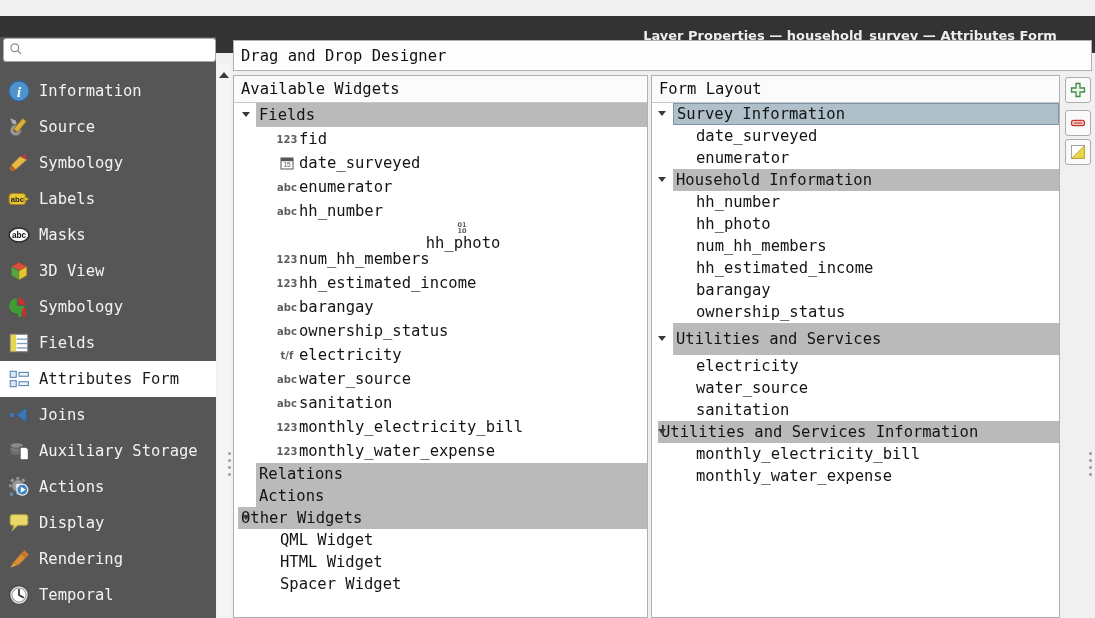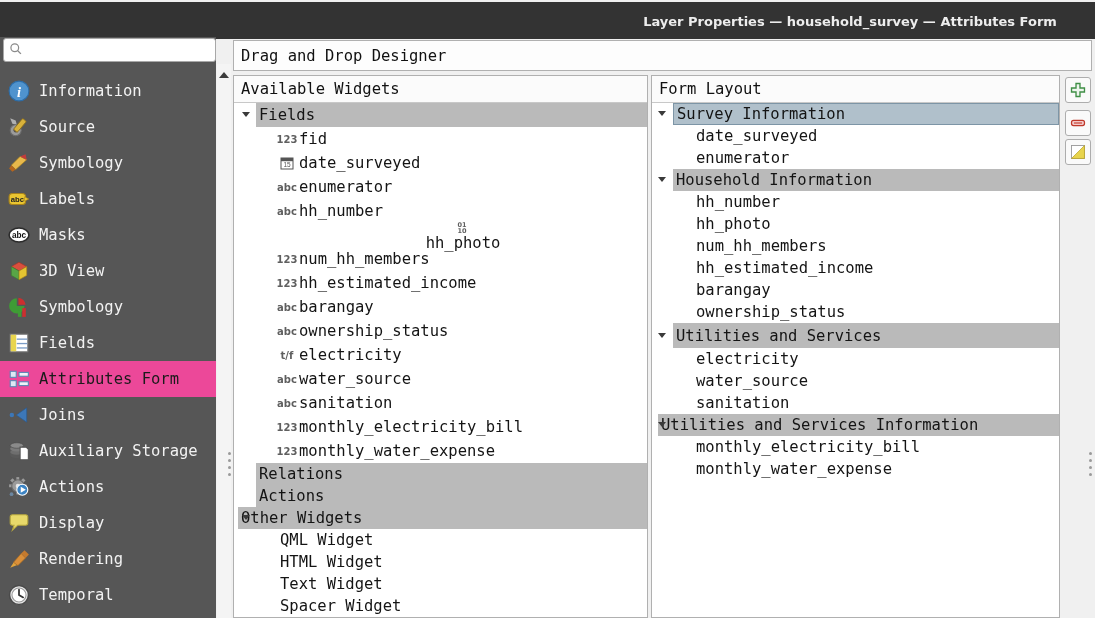--- a/index.html
+++ b/index.html
@@ -1,26 +1,26 @@
 <!DOCTYPE html>
 <html><head>
 <meta charset="utf-8">
 <style>
   html,body{margin:0;padding:0;background:#d8d8d8;}
   .window{position:relative;width:1095px;height:618px;background:#f0f0f0;overflow:hidden;
           font-family:"DejaVu Sans Mono",monospace;-webkit-font-smoothing:antialiased;}
   
-  .titlebar{position:absolute;left:0;top:2px;width:1095px;height:37px;background:#333333;}
+  .titlebar{position:absolute;left:0;top:16px;width:1095px;height:37px;background:#333333;}
   .titlebar .title{position:absolute;left:850px;top:50%;transform:translate(-50%,-50%);
           color:#ededed;font-family:"DejaVu Sans",sans-serif;font-size:13px;font-weight:bold;white-space:nowrap;}
   
   .sidebar{position:absolute;left:0;top:37px;width:216px;height:581px;background:#565656;}
   .sidebar-list{position:absolute;left:0;top:36px;right:0;}
   .side-item{height:36px;display:flex;align-items:center;color:#f2f2f2;font-size:15.5px;cursor:default;}
-  .side-item.selected{background:#ec4899;color:#1b1b1b;}
+  .side-item.selected{background:#ffffff;color:#1b1b1b;}
   .sicon{width:22px;height:22px;margin:0 9px 0 8px;flex:none;display:flex;align-items:center;justify-content:center;}
   .sicon svg{width:22px;height:22px;}
   
   .searchbox{position:absolute;left:3px;top:38px;width:213px;height:24px;background:#ffffff;
           border:1px solid #a8a8a8;border-radius:3px;display:flex;align-items:center;box-sizing:border-box;}
   .searchbox svg{width:14px;height:14px;margin:0 4px 0 5px;flex:none;}
   .searchbox input{border:none;outline:none;flex:1;min-width:0;background:transparent;
           font:13px "DejaVu Sans Mono",monospace;color:#222;}
   
   .side-scroll{position:absolute;left:217px;top:64px;width:14px;bottom:0;background:#f4f4f4;}
@@ -394,25 +394,20 @@
             <span class="wlabel">QML Widget</span>
           </div>
         </div>
         <div class="row" style="height: 22px;">
           <div class="band" style="margin-left: 44px;">
             <span class="wlabel">HTML Widget</span>
           </div>
         </div>
         <div class="row" style="height: 22px;">
           <div class="band" style="margin-left: 44px;">
-            <span class="wlabel">Text Widget</span>
-          </div>
-        </div>
-        <div class="row" style="height: 22px;">
-          <div class="band" style="margin-left: 44px;">
             <span class="wlabel">Spacer Widget</span>
           </div>
         </div>
       </div>
   </div>
 
   <div class="panel panel-form">
     <div class="panel-header">Form Layout</div>
     <div class="tree" id="form-tree">
         <div class="row" style="height: 22px;">
@@ -460,21 +455,21 @@
         <div class="row" style="height: 22px;">
           <div class="band" style="margin-left: 44px;">
             <span>barangay</span>
           </div>
         </div>
         <div class="row" style="height: 22px;">
           <div class="band" style="margin-left: 44px;">
             <span>ownership_status</span>
           </div>
         </div>
-        <div class="row" style="height: 25px;">
+        <div class="row" style="height: 32px;">
           <span class="expander" style="left: 6px;"></span>
           <div class="band gray" style="margin-left: 21px;">
             <span>Utilities and Services</span>
           </div>
         </div>
         <div class="row" style="height: 22px;">
           <div class="band" style="margin-left: 44px;">
             <span>electricity</span>
           </div>
         </div>

